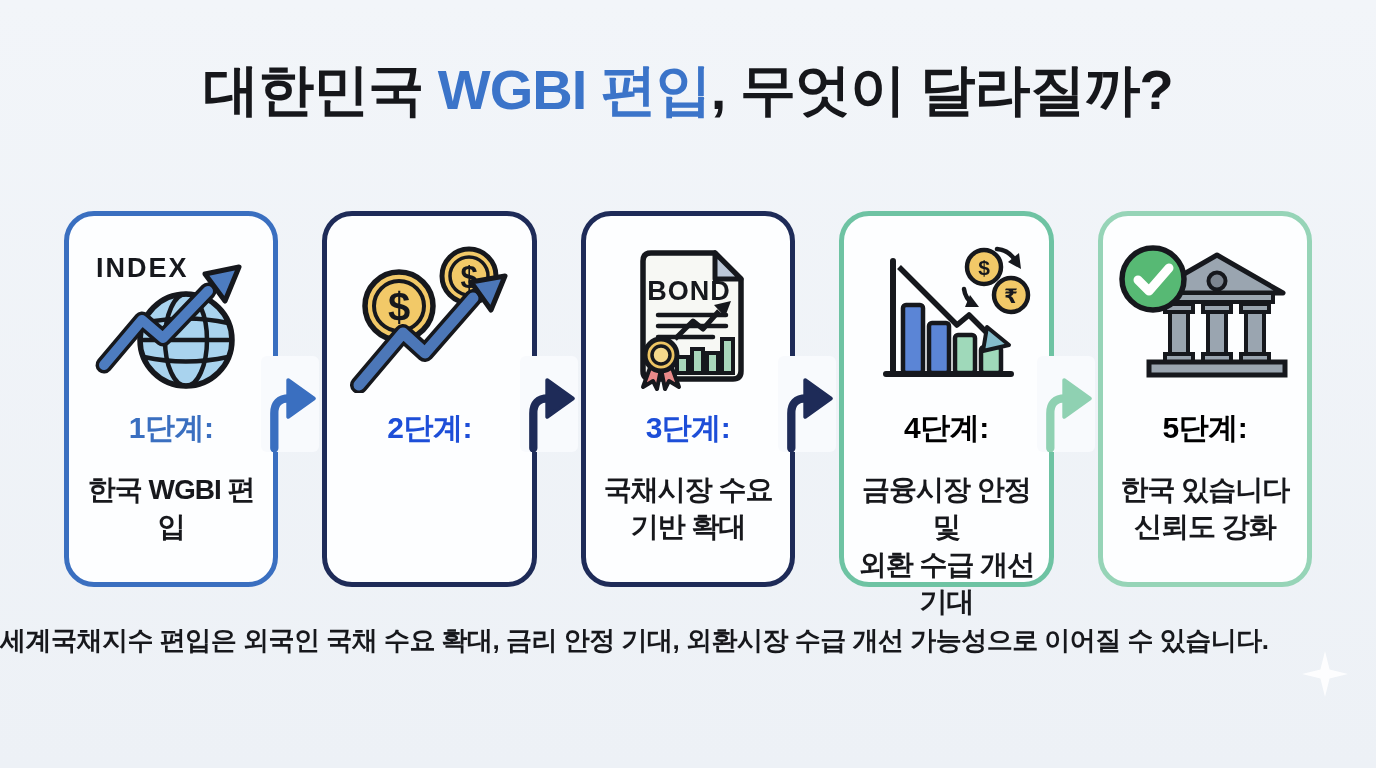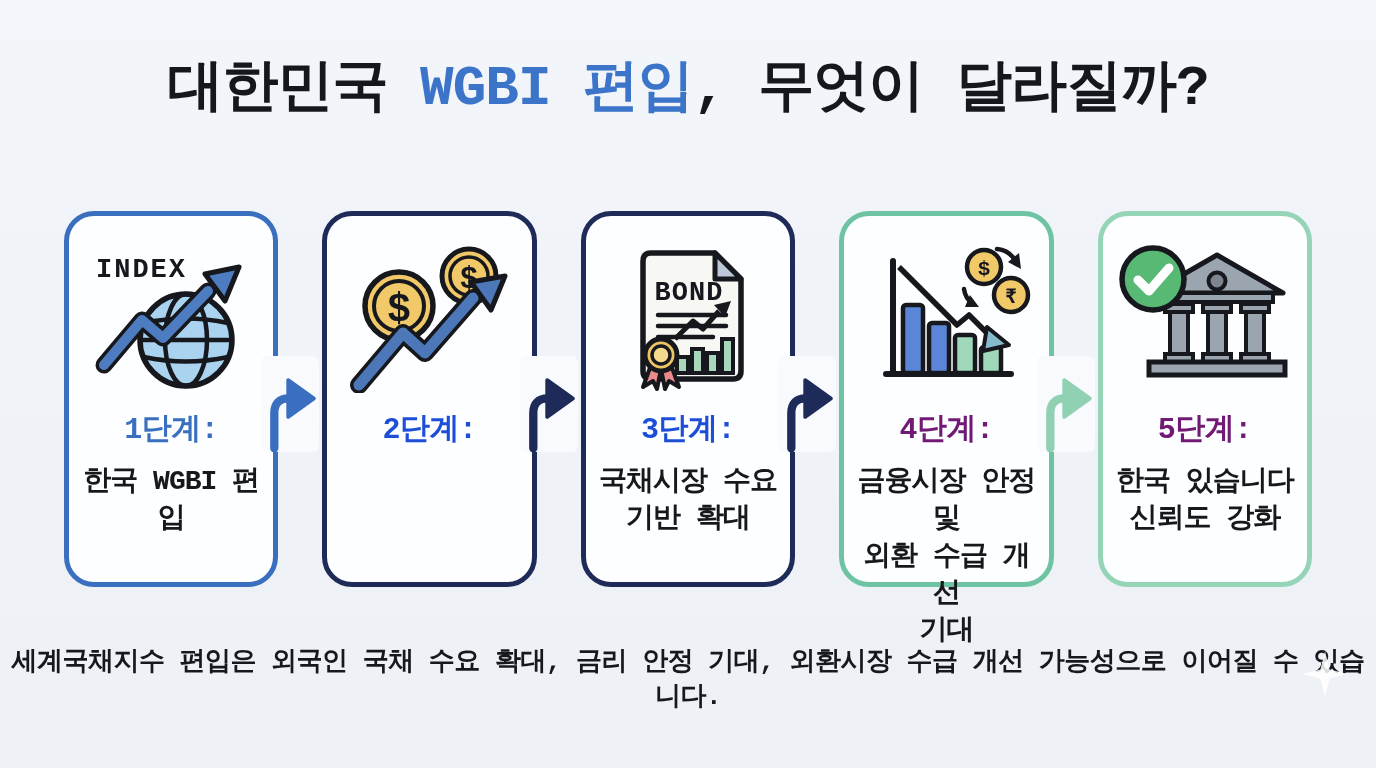--- a/index.html
+++ b/index.html
@@ -2,21 +2,21 @@
 <html><head>
 <meta charset="utf-8">
 <style>
   * { margin:0; padding:0; box-sizing:border-box; }
   html,body { width:1376px; height:768px; overflow:hidden; }
   body {
     font-family:"Liberation Sans","DejaVu Sans",sans-serif;
     background:linear-gradient(180deg,#f2f5f9 0%,#edf1f6 100%);
     color:#17181c;
   }
-  .page { position:relative; width:1376px; height:725px;font-family:Liberation Mono, monospace; }
+  .page { position:relative; width:1376px; height:725px; }
 
   .title {
     padding-top:56px; text-align:center;
     font-size:56px; font-weight:800; letter-spacing:-1px;
     color:#16171b; line-height:1.2;
   }
   .title .hl { color:#3b74c9; }
 
   .cards-row {
     display:flex; gap:44px; margin:88px 64px 0; position:relative;
@@ -30,38 +30,38 @@
   .card.s2, .card.s3 { border-color:#1e2b58; }
   .card.s4 { border-color:#6ec3a3; }
   .card.s5 { border-color:#96d4b7; }
 
   .icon-wrap { height:152px; display:flex; align-items:center; justify-content:center; }
   svg { font-family:inherit; display:block; }
 
   .step-label { margin-top:14px; font-size:30px; font-weight:800; letter-spacing:-0.5px; }
   .s1 .step-label { color:#3a6fc0; }
   .s2 .step-label, .s3 .step-label { color:#1d4ed8; }
-  .s4 .step-label, .s5 .step-label { color:#701a75; }
+  .s4 .step-label, .s5 .step-label { color:#000000; }
 
   .step-desc {
-    margin-top:14px; font-size:28px; font-weight:700; line-height:1.33;
+    margin-top:22px; font-size:28px; font-weight:700; line-height:1.33;
     color:#17181c; letter-spacing:-1px; white-space:pre-line;
   }
 
   .connector {
     position:absolute; top:140px; right:-46px; width:58px; height:96px;
     background:#f8fafd; border-radius:6px; z-index:4;
     display:flex; align-items:center; justify-content:center;
   }
   .connector.a1 { color:#3a6fc0; }
   .connector.a2, .connector.a3 { color:#1e2b58; }
   .connector.a4 { color:#8fd1b2; }
 
   .footer {
-    margin-top:56px; text-align:center;
+    margin-top:36px; 
     font-size:26px; font-weight:600; letter-spacing:-0.5px; color:#17181c;
   }
 
   .sparkle {
     position:absolute; right:28px; bottom:28px; width:46px; height:46px;
     background:rgba(255,255,255,0.85);
     clip-path:polygon(50% 0%, 60% 40%, 100% 50%, 60% 60%, 50% 100%, 40% 60%, 0% 50%, 40% 40%);
   }
 </style>
 </head>

